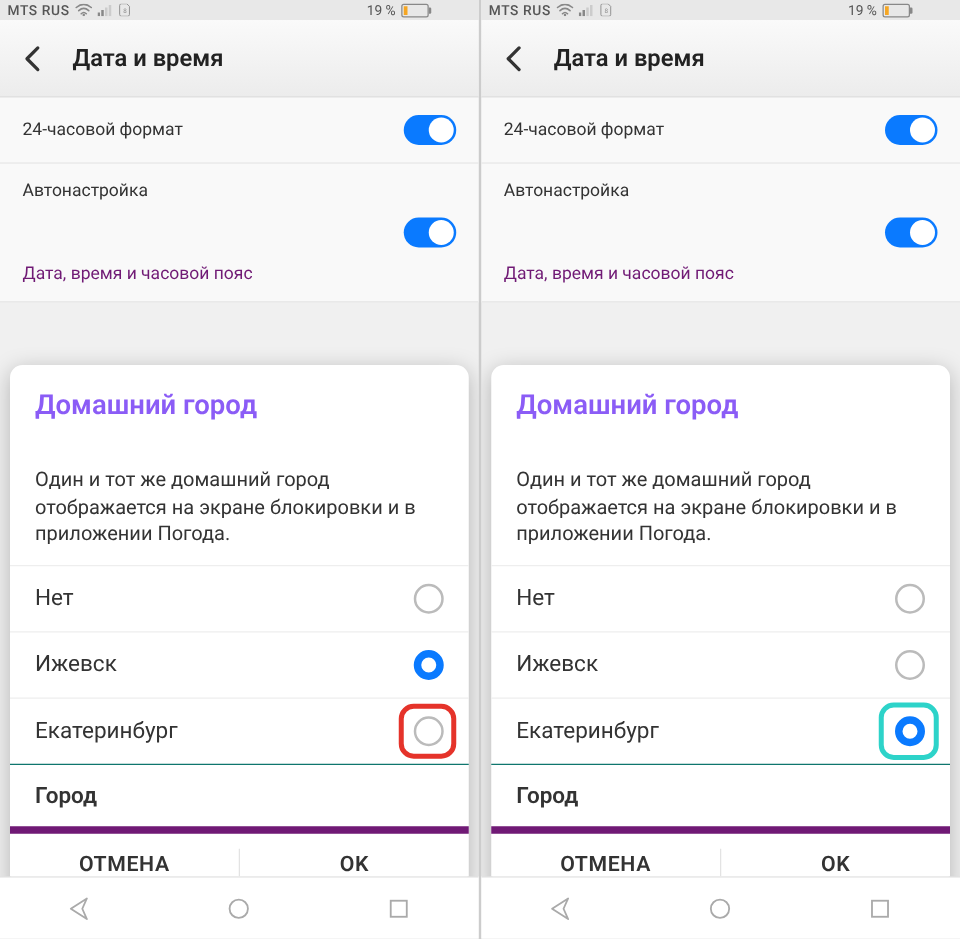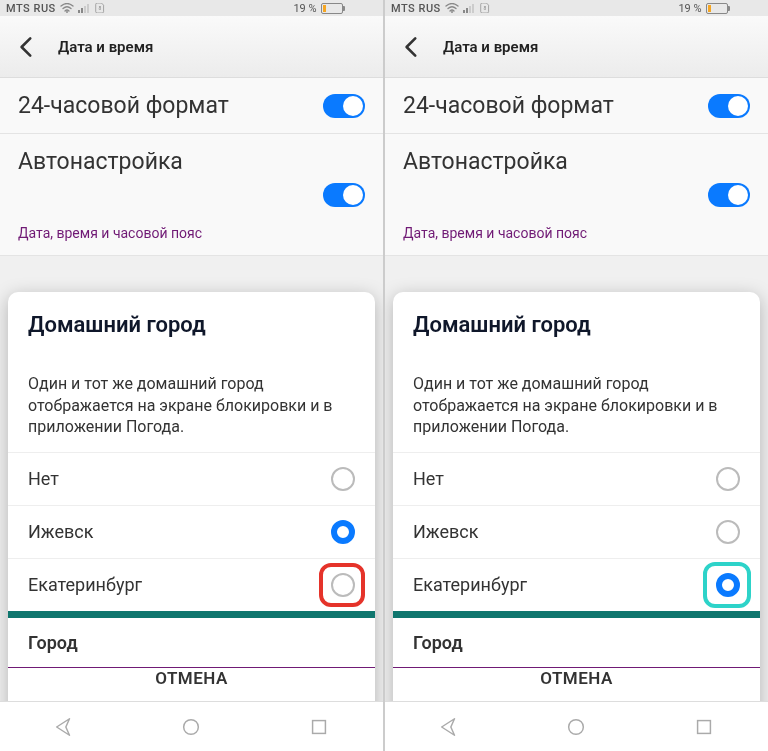--- a/index.html
+++ b/index.html
@@ -52,30 +52,30 @@
   
   .header {
     height: 62px;
     display: flex;
     align-items: center;
     padding: 0 14px;
     background: linear-gradient(#fafafa, #ececec);
     border-bottom: 1px solid #ddd;
   }
   .back-arrow { width: 26px; height: 26px; margin-right: 18px; }
-  .title { font-size: 15px; font-weight: 600; color: #222; }
+  .title { font-size: 19px; font-weight: 600; color: #222; }
   .setting-row {
     display: flex;
     justify-content: space-between;
     align-items: center;
     padding: 14px 18px;
     background: #f9f9f9;
     border-bottom: 1px solid #e4e4e4;
   }
-  .setting-label { font-size: 23px; color: #333; }
+  .setting-label { font-size: 14px; color: #333; }
   .setting-sub { font-size: 14px; color: #701a75; margin-top: 2px; }
   .setting-text { display: flex; flex-direction: column; gap: 48px; }
 
   .toggle {
     width: 42px; height: 24px; border-radius: 12px; background: #0a7aff;
     position: relative;
   }
   .toggle::after {
     content: ''; position: absolute; right: 2px; top: 2px; width: 20px; height: 20px;
     background: #fff; border-radius: 50%;
@@ -83,49 +83,48 @@
 
   
   .modal {
     position: absolute;
     left: 8px; right: 8px; top: 126px;
     background: #fff;
     border-radius: 10px;
     box-shadow: 0 4px 18px rgba(0,0,0,0.25);
     padding: 20px 0 0;
   }
-  .modal-title { font-size: 22px; font-weight: 600; color: #0f172a; padding: 0 20px 12px; }
+  .modal-title { font-size: 22px; font-weight: 600; color: #8b5cf6; padding: 0 20px 12px; }
   .modal-desc  { font-size: 16px; color: #333; line-height: 1.35; padding: 0 20px 14px; margin-top: 24px; }
   .opt-row {
     display: flex; justify-content: space-between; align-items: center;
     padding: 14px 20px;
     border-top: 1px solid #eee;
     font-size: 18px; color: #333;
     position: relative;
   }
-  .opt-row.bold { font-weight: 600; border-top: 7px solid #0f766e; }
+  .opt-row.bold { font-weight: 600; border-top: 1px solid #0f766e; }
   .radio {
     width: 24px; height: 24px; border: 2px solid #bbb; border-radius: 50%;
     display: inline-block;
   }
   .radio.selected {
     border: 6px solid #0a7aff;
   }
   .highlight-red, .highlight-teal, .highlight-red-ok {
     position: absolute;
     border-radius: 12px;
     pointer-events: none;
   }
   .highlight-red  { border: 4px solid #e5332a; width: 46px; height: 44px; right: 10px; top: 4px; }
   .highlight-teal { border: 4px solid #2dd3c9; width: 48px; height: 46px; right: 9px;  top: 3px; }
 
   .modal-actions {
-    display: flex; border-top: 1px solid #701a75; height: 56px;
-    position: relative;
-    flex-direction: column;
+    display: flex; border-top: 6px solid #701a75; height: 56px;
+    position: relative;
   }
   .modal-actions .btn {
     flex: 1; display: flex; align-items: center; justify-content: center;
     font-size: 17px; font-weight: 600; color: #333; letter-spacing: 0.5px;
     position: relative;
   }
   .modal-actions .sep {
     width: 1px; background: #e3e3e3; margin: 12px 0;
   }
 

